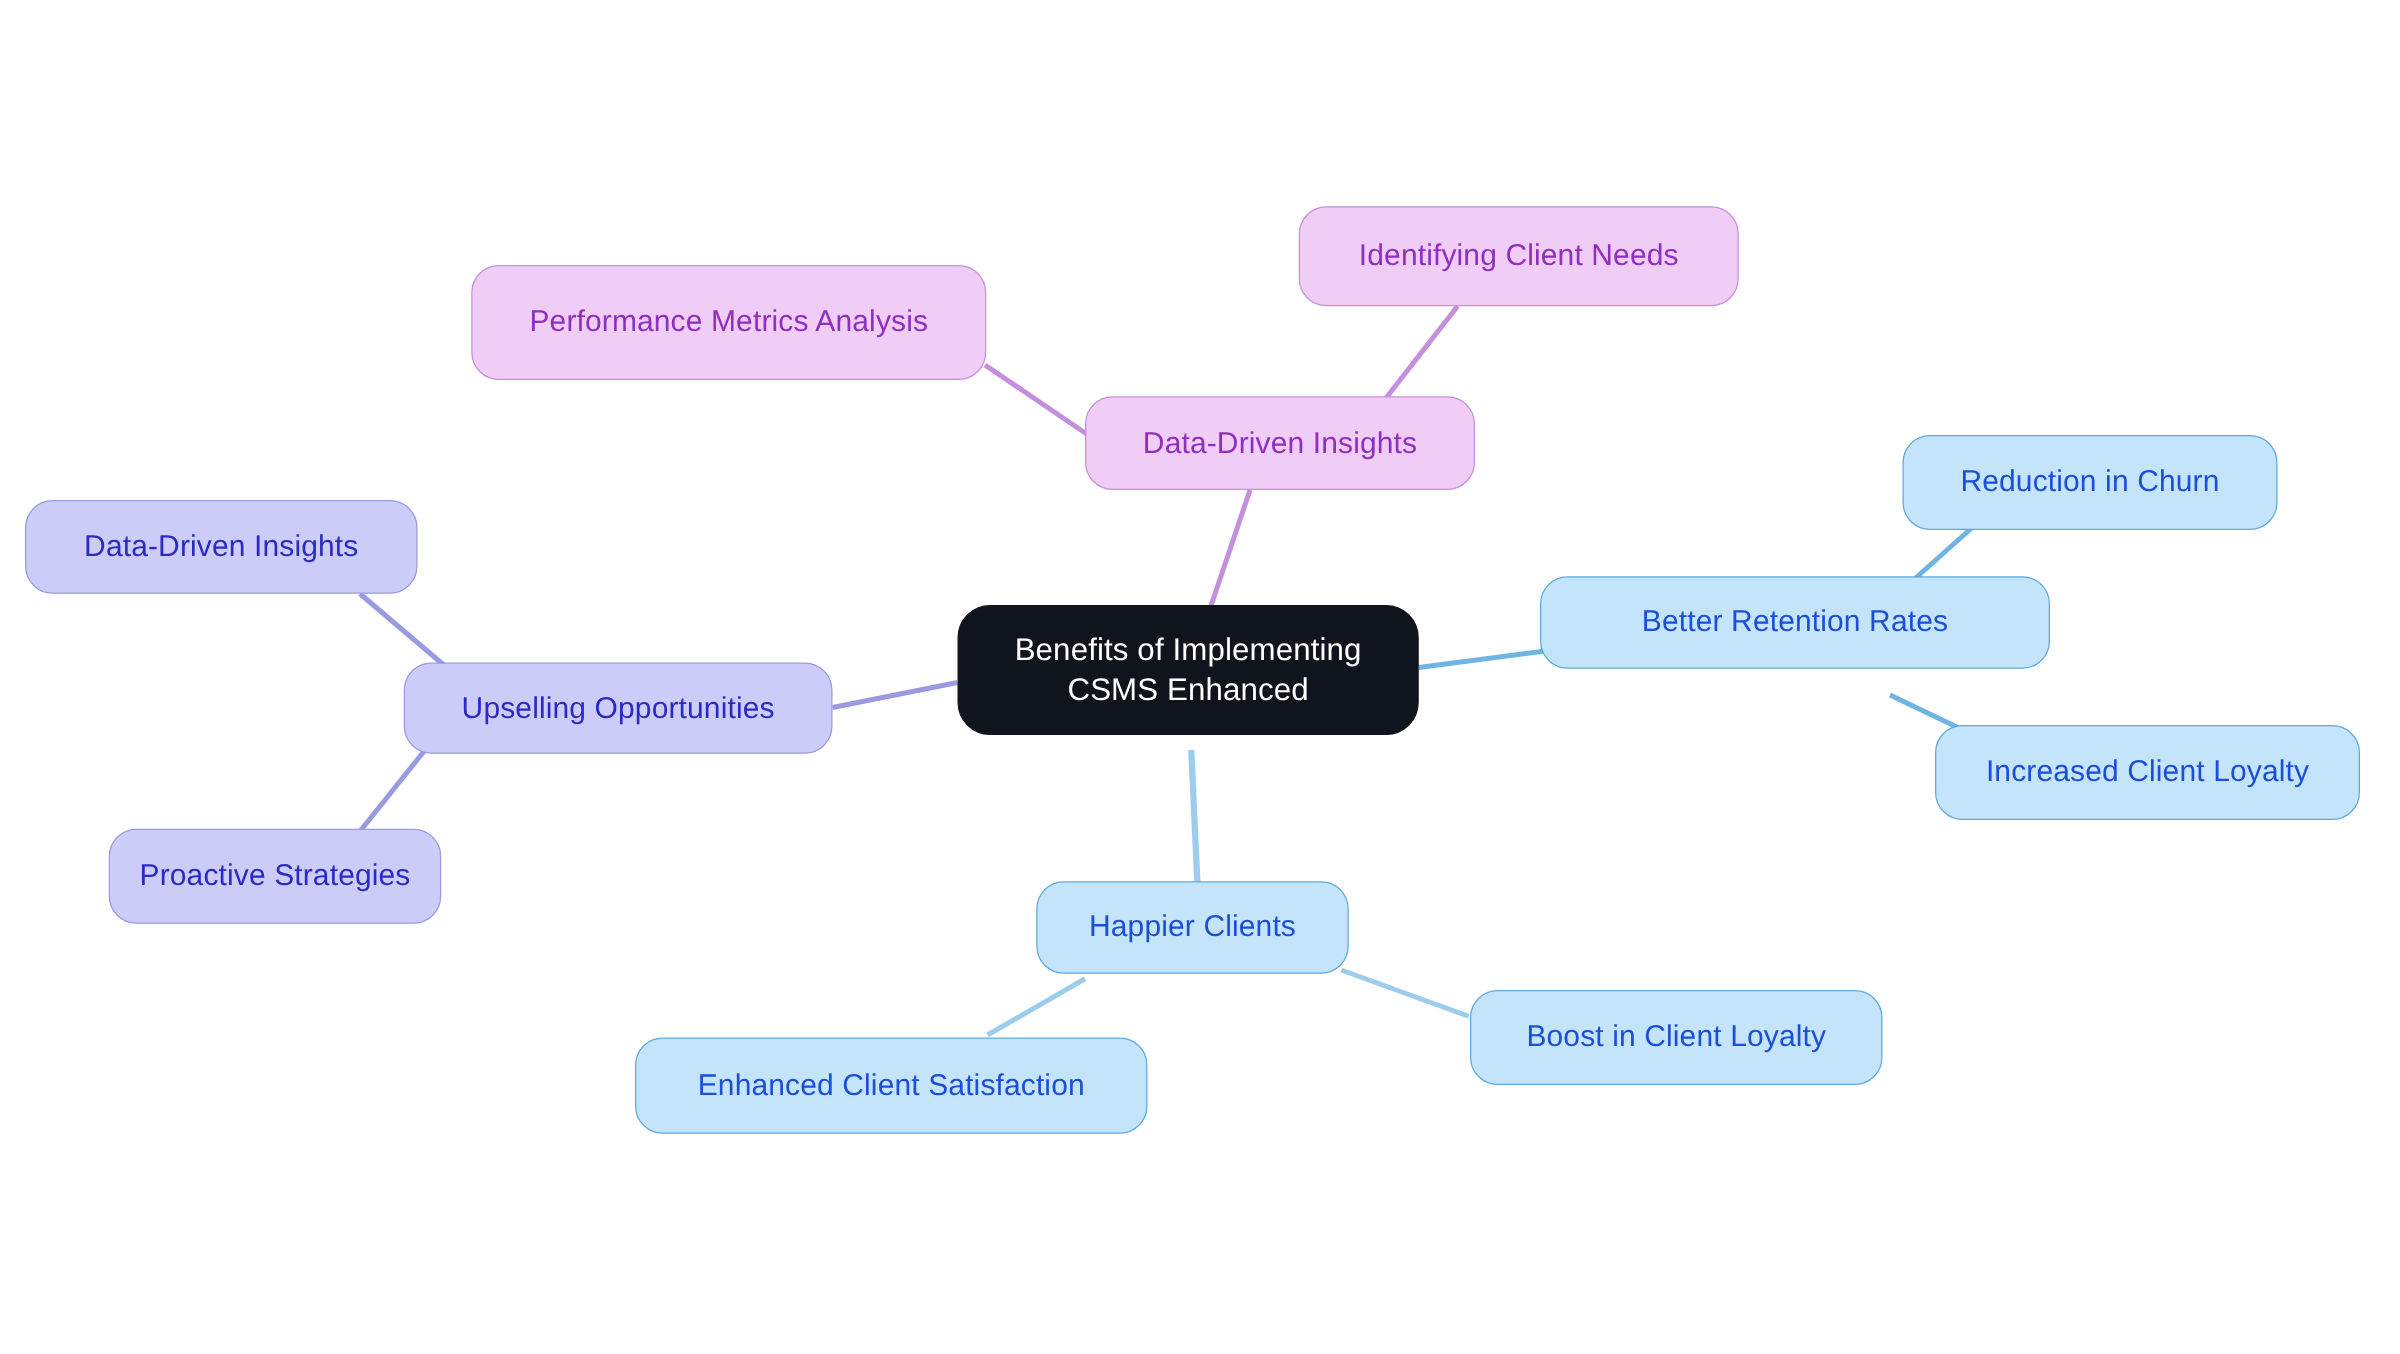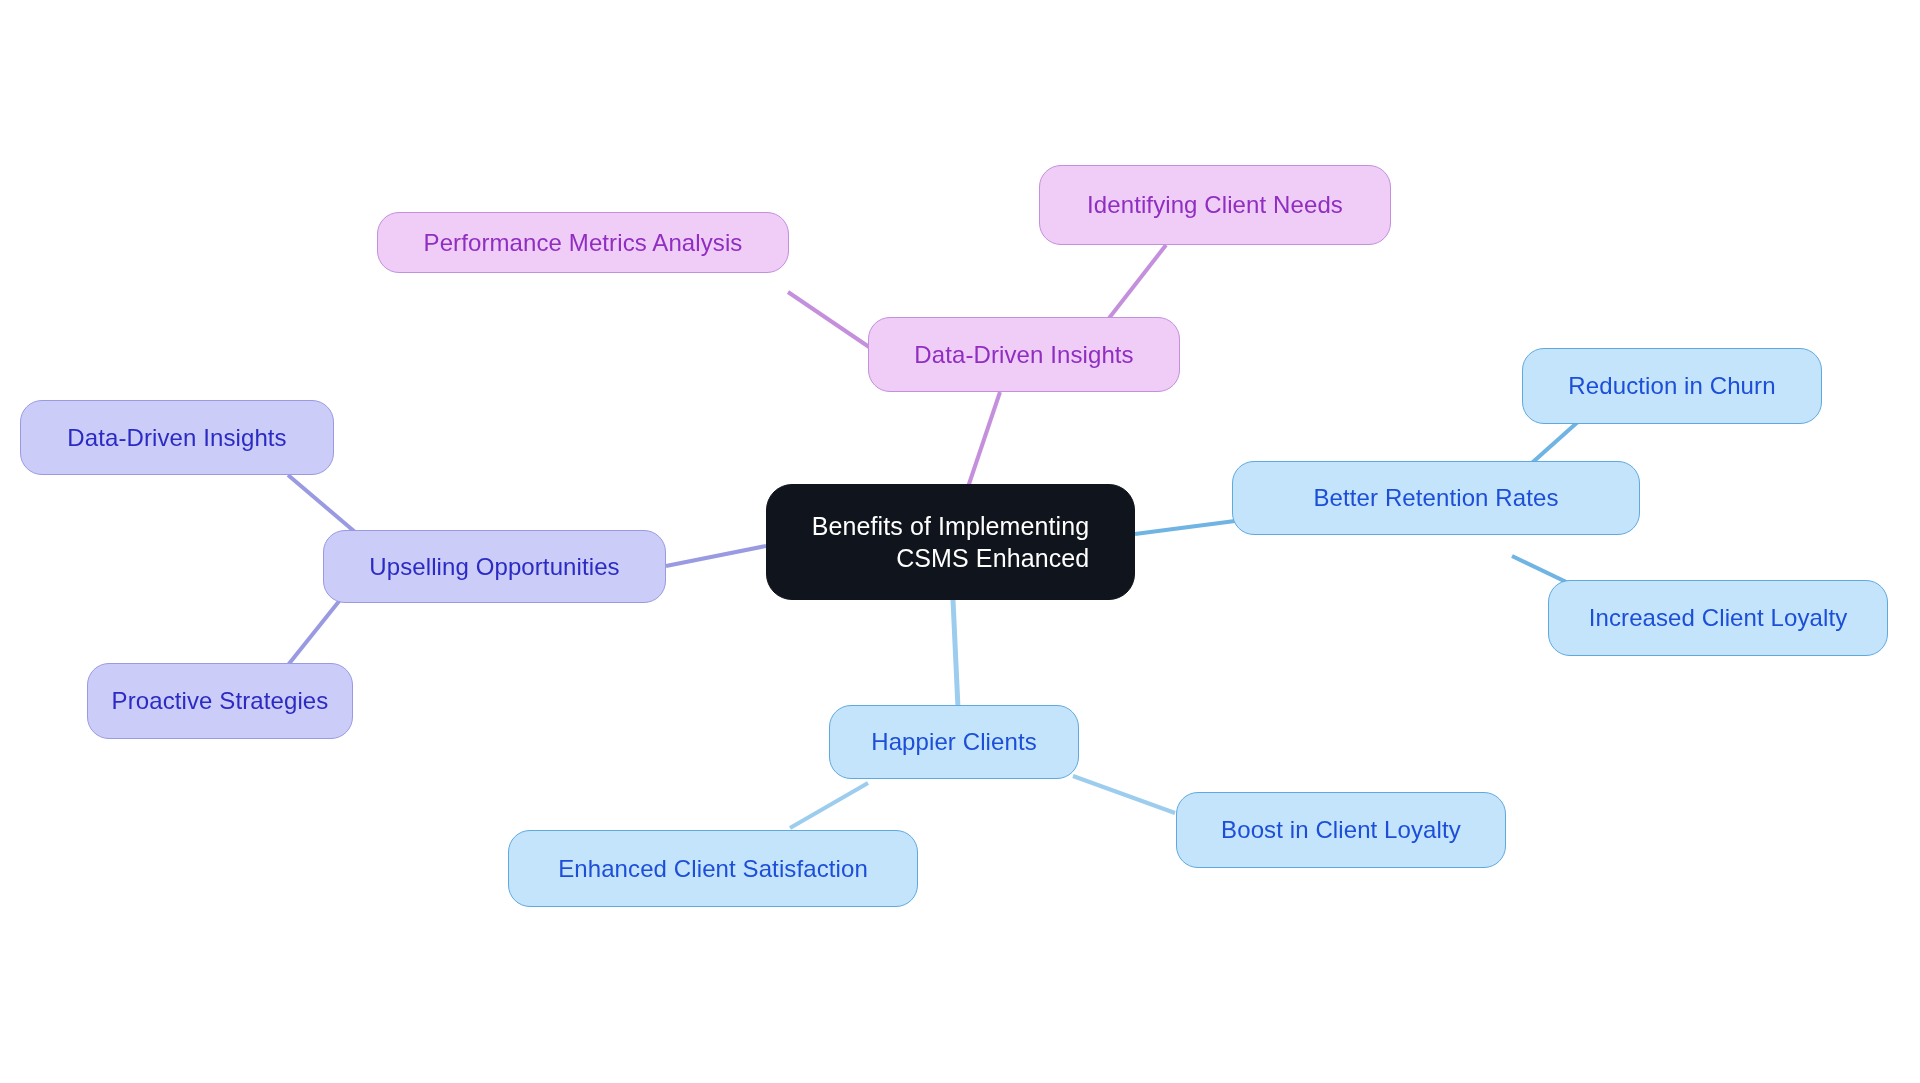--- a/index.html
+++ b/index.html
@@ -99,32 +99,32 @@
 
     <line x1="1512" y1="556" x2="1608" y2="602" stroke="#6fb4e3" stroke-width="4"></line>
 
     <line x1="953" y1="600" x2="958" y2="708" stroke="#9dcdee" stroke-width="5"></line>
 
     <line x1="868" y1="783" x2="790" y2="828" stroke="#9dcdee" stroke-width="4"></line>
 
     <line x1="1073" y1="776" x2="1175" y2="813" stroke="#9dcdee" stroke-width="4"></line>
   </svg>
 
-  <div class="node node-root" style="left:766px; top:484px; width:369px; height:116px;text-align:right;">
+  <div class="node node-root" style="left:766px; top:484px; width:369px; height:104px;">
     <span class="root-text">
       <span>Benefits of Implementing</span><br>
       <span>CSMS Enhanced</span>
     </span>
   </div>
 
   <div class="node node-violet" style="left:868px; top:317px; width:312px; height:75px;">
     <span class="node-label">Data-Driven Insights</span>
   </div>
 
-  <div class="node node-violet" style="left:377px; top:212px; width:412px; height:61px;">
+  <div class="node node-violet" style="left:377px; top:212px; width:412px; height:92px;">
     <span class="node-label">Performance Metrics Analysis</span>
   </div>
 
   <div class="node node-periwinkle" style="left:323px; top:530px; width:343px; height:73px;">
     <span class="node-label">Upselling Opportunities</span>
   </div>
 
   <div class="node node-violet" style="left:1039px; top:165px; width:352px; height:80px;">
     <span class="node-label">Identifying Client Needs</span>
   </div>

